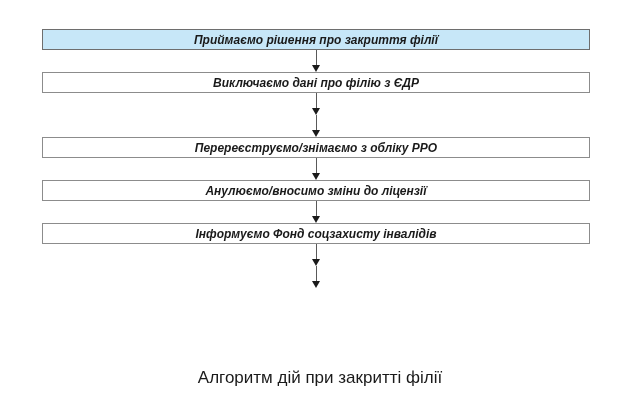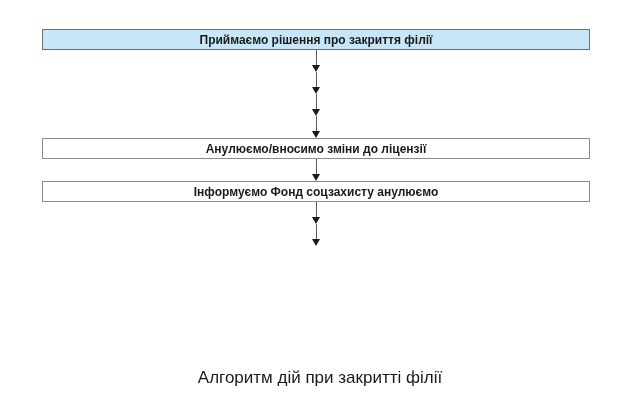--- a/index.html
+++ b/index.html
@@ -6,20 +6,21 @@
   html, body {
     width: 640px; height: 402px;
     background: var(--background, #ffffff);
     font-family: "Liberation Sans", sans-serif;
     overflow: hidden;
   }
   .flow {
     position: absolute;
     left: 42px; top: 29px;
     width: 548px;
+    font-style: italic;
   }
   .box {
     width: 100%;
     height: 21px;
     background: var(--box-fill, #ffffff);
     border: 1px solid var(--box-border, #8c8c8c);
     color: var(--text, #1a1a1a);
     font-size: 12px;
     font-weight: bold;
     display: flex;
@@ -66,49 +67,55 @@
 
   <div class="box highlight">
     <span>Приймаємо рішення про закриття філії</span>
   </div>
 
   <div class="arrow">
     <div class="arrow-line"></div>
     <div class="arrow-head"></div>
   </div>
 
+  <div class="box">
+    <span>Виключаємо дані про філію з ЄДР</span>
+  </div>
 
   <div class="arrow">
     <div class="arrow-line"></div>
     <div class="arrow-head"></div>
   </div>
 
 
   <div class="arrow">
     <div class="arrow-line"></div>
     <div class="arrow-head"></div>
   </div>
 
+  <div class="box">
+    <span>Перереєструємо/знімаємо з обліку РРО</span>
+  </div>
 
   <div class="arrow">
     <div class="arrow-line"></div>
     <div class="arrow-head"></div>
   </div>
 
   <div class="box">
     <span>Анулюємо/вносимо зміни до ліцензії</span>
   </div>
 
   <div class="arrow">
     <div class="arrow-line"></div>
     <div class="arrow-head"></div>
   </div>
 
   <div class="box">
-    <span>Інформуємо Фонд соцзахисту анулюємо</span>
+    <span>Інформуємо Фонд соцзахисту інвалідів</span>
   </div>
 
   <div class="arrow">
     <div class="arrow-line"></div>
     <div class="arrow-head"></div>
   </div>
 
 
   <div class="arrow">
     <div class="arrow-line"></div>

